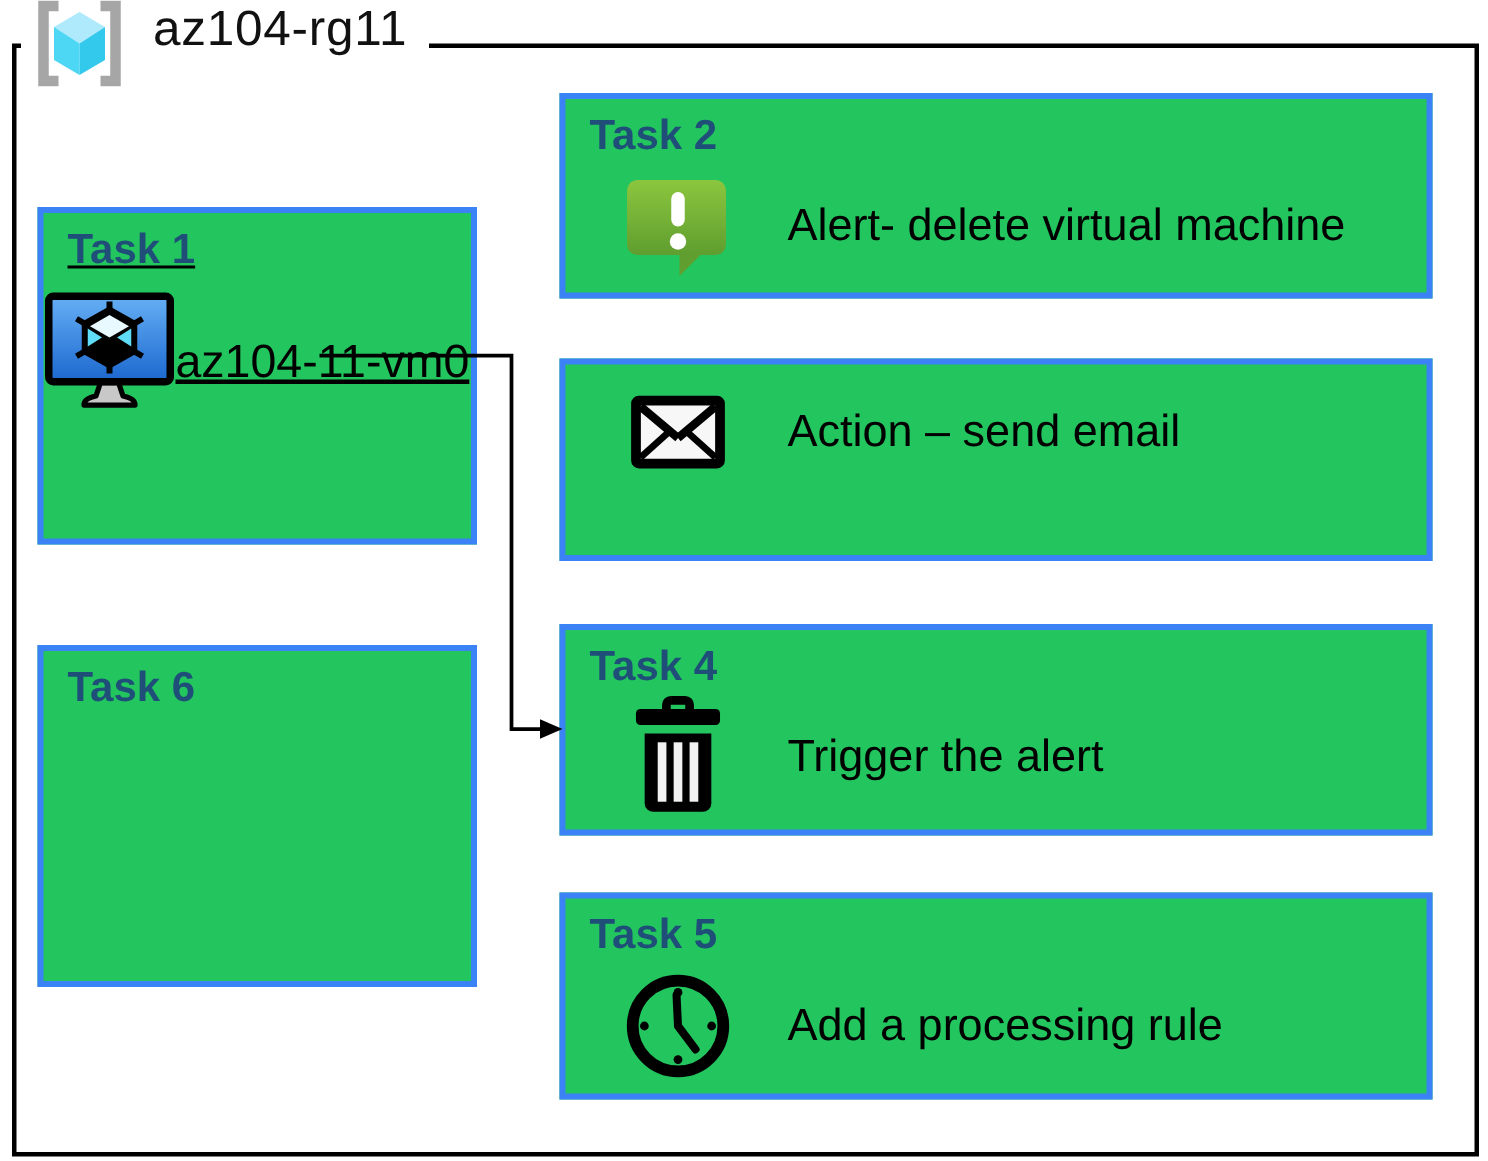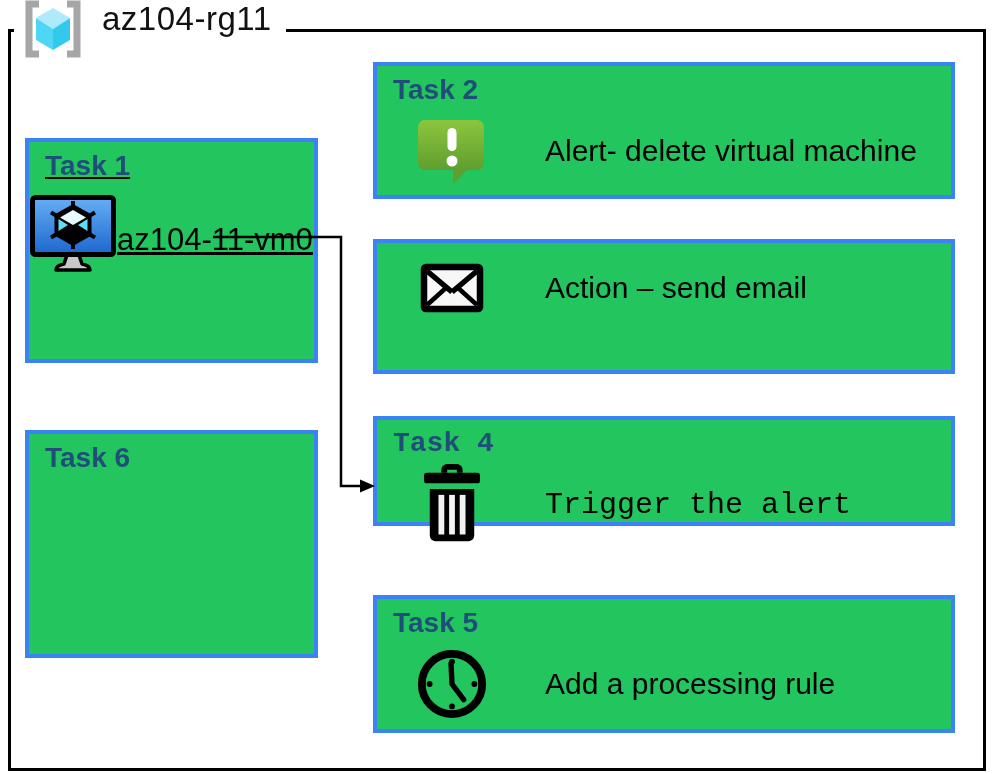--- a/index.html
+++ b/index.html
@@ -16,27 +16,27 @@
     position:absolute;left:14px;top:0px;height:64px;z-index:6;
     display:flex;gap:16px;background:#fff;padding:0 14px 0 6px;
   }
   .rg-title{font-size:33px;color:#111;letter-spacing:0.5px;}
   
   .task{position:absolute;background:#22c55e;border:4px solid #3b82f6;box-sizing:border-box;z-index:2;}
   #task1{left:25px;top:138px;width:293px;height:225px;text-decoration:underline;}
   #task6{left:25px;top:430px;width:293px;height:228px;}
   #task2{left:373px;top:62px;width:582px;height:137px;}
   #task3{left:373px;top:239px;width:582px;height:135px;}
-  #task4{left:373px;top:416px;width:582px;height:110px;font-family:Liberation Mono, monospace;}
+  #task4{left:373px;top:416px;width:582px;height:141px;}
   #task5{left:373px;top:595px;width:582px;height:138px;}
   .task-heading{
     color:#1F4E79;font-weight:bold;font-size:28px;line-height:32px;
     padding:8px 0 0 16px;
   }
-  .row{display:flex;align-items:center;gap:54px;padding-left:36px;margin-top:2px;height:86px;}
+  .row{display:flex;align-items:center;gap:34px;padding-left:36px;margin-top:2px;height:86px;}
   .icon-slot{width:78px;display:flex;justify-content:center;align-items:center;flex:0 0 78px;}
   .row .label{font-size:30px;color:#000;white-space:nowrap;}
   .task-left .center-stack{display:flex;flex-direction:row;align-items:center;}
   .task-left .vm-wrap{margin-top:12px;}
   .task-left .lq-wrap{margin-top:10px;}
   .task-left .big-label{font-size:31px;color:#000;margin-top:20px;}
   .task-left .big-label.lq{font-size:32px;margin-top:8px;}
   
   .connector{position:absolute;left:0;top:0;width:992px;height:774px;z-index:5;pointer-events:none;}
 </style>

